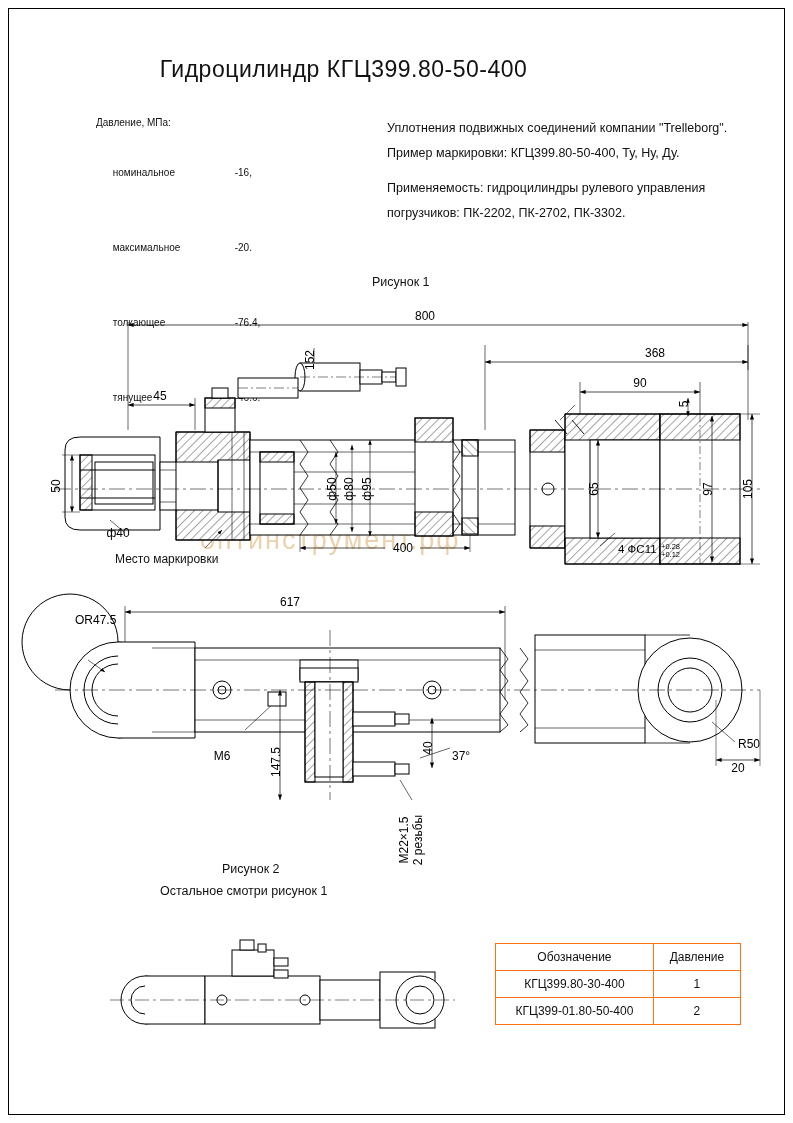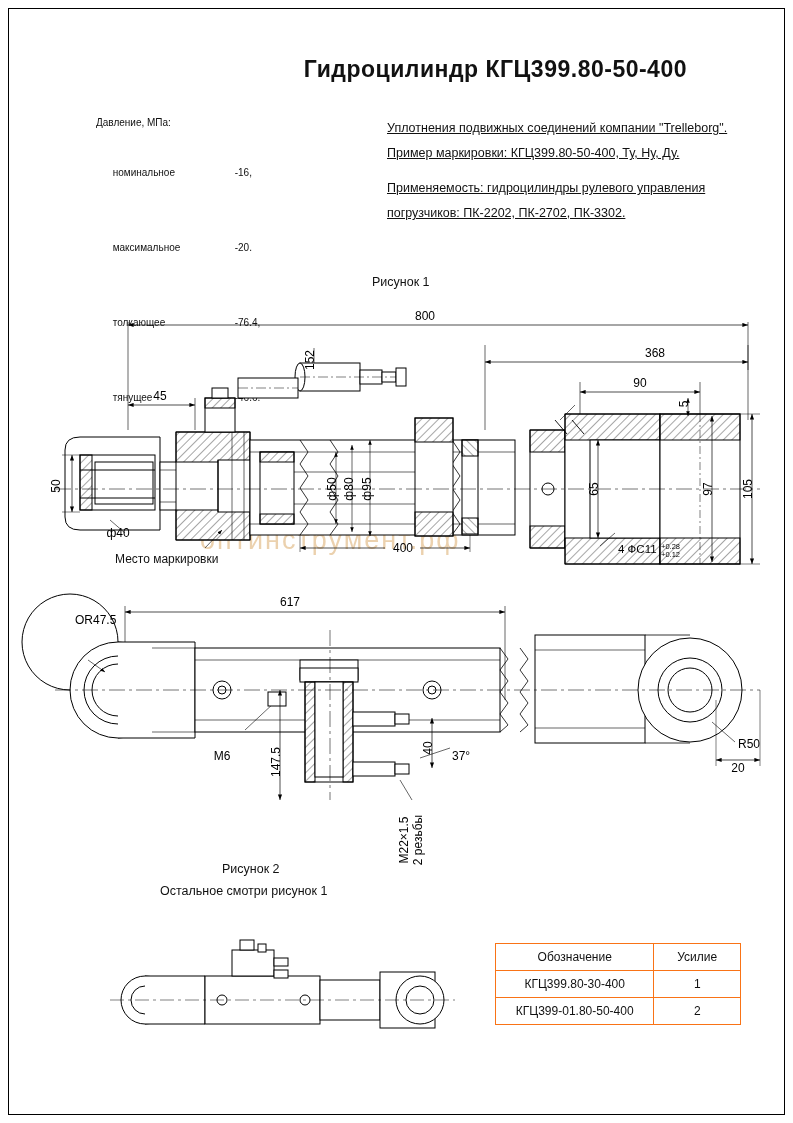--- a/index.html
+++ b/index.html
@@ -10,27 +10,27 @@
     color:#111;
     position:relative;
     overflow:hidden;
   }
   .page{position:absolute;left:0;top:0;width:793px;height:1123px;}
   .border-frame{
     position:absolute;left:8px;top:8px;width:777px;height:1107px;
     border:1px solid #000;box-sizing:border-box;
   }
   .title{
-    position:absolute;left:0;top:56px;width:687px;text-align:right;
-    font-size:23px;font-weight:bold;letter-spacing:.5px;
+    position:absolute;left:0;top:56px;width:687px;text-align:center;
+    font-size:23px;font-weight:normal;letter-spacing:.5px;
   }
   .spec{position:absolute;left:96px;top:110px;font-size:10px;line-height:25px;}
   .spec .row{white-space:pre;}
   .spec .ind{padding-left:0px;}
-  .notes{position:absolute;left:387px;top:116px;font-size:12.5px;line-height:25px;width:380px;text-decoration:underline;}
+  .notes{position:absolute;left:387px;top:116px;font-size:12.5px;line-height:25px;width:380px;}
   .fig1-label{position:absolute;left:350px;top:275px;font-size:12.5px;margin-left:22px;}
   .fig2-label{position:absolute;left:222px;top:862px;font-size:12.5px;}
   .fig2-sub{position:absolute;left:160px;top:884px;font-size:12.5px;}
   .mark-label{position:absolute;left:115px;top:552px;font-size:12px;}
   .watermark{
     position:absolute;left:200px;top:525px;font-size:27px;color:#e8c9a0;
     letter-spacing:2px;opacity:.85;font-family:"Liberation Sans", sans-serif;
   }
   svg.draw{position:absolute;left:0;top:0;width:793px;height:1123px;}
   .tbl{
@@ -337,21 +337,21 @@
       <text x="422" y="840" text-anchor="middle" transform="rotate(-90 422 840)">2 резьбы</text>
       <text x="738" y="748">R50</text>
       <text x="738" y="772" text-anchor="middle">20</text>
     </g>
   </svg>
 
   <table class="tbl">
     <tbody>
         <tr>
       <th class="c1">Обозначение</th>
-      <th class="c2">Усилие</th>
+      <th class="c2">Давление</th>
     </tr>
     <tr>
       <td>КГЦ399.80-30-400</td>
       <td>1</td>
     </tr>
     <tr>
       <td>КГЦ399-01.80-50-400</td>
       <td>2</td>
     </tr>
   </tbody>

